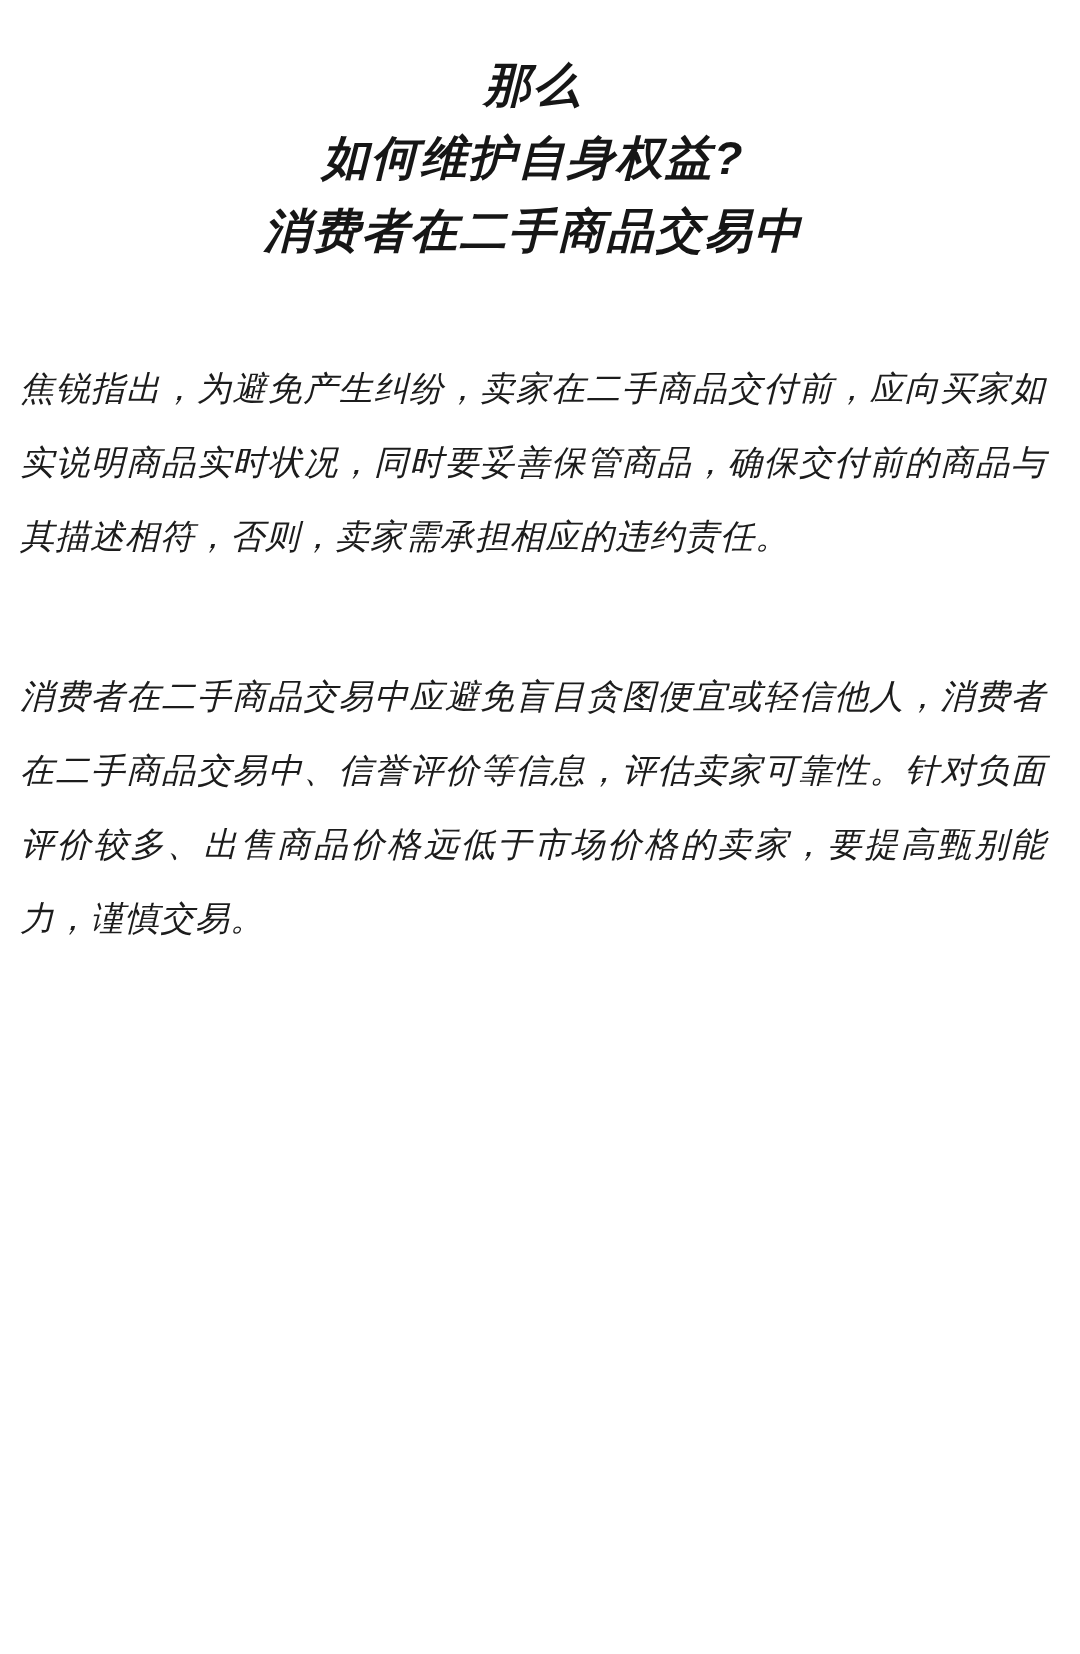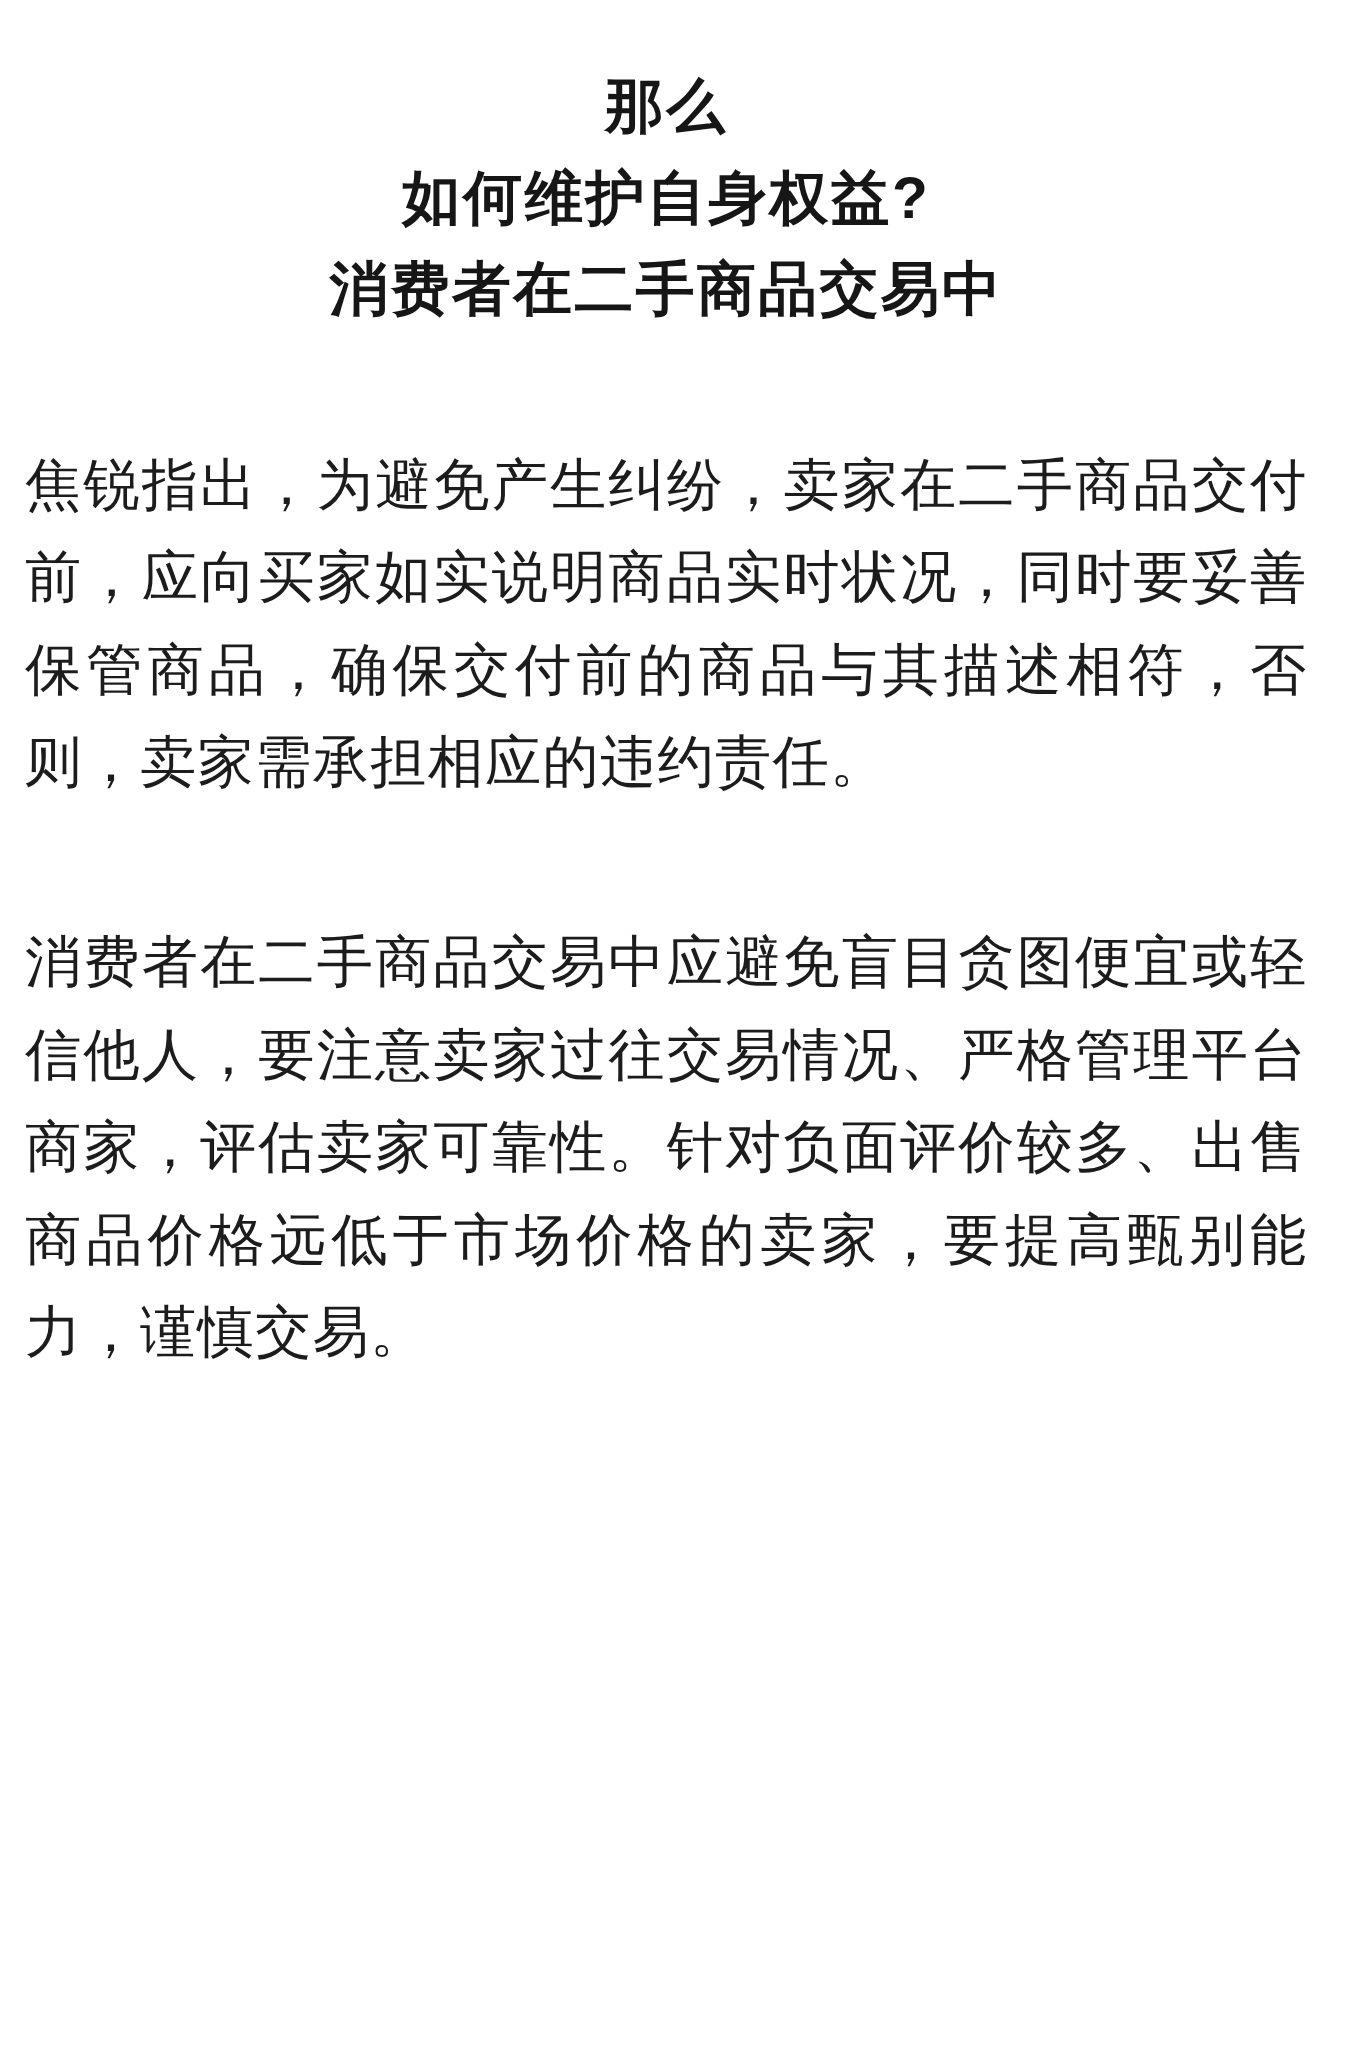--- a/index.html
+++ b/index.html
@@ -13,36 +13,37 @@
     overflow: hidden;
     font-family: "Liberation Sans", "DejaVu Sans", sans-serif;
   }
   .article {
     box-sizing: border-box;
     width: 1080px;
     height: 1654px;
     padding: 48px 34px 0 20px;
     color: #1c1c1c;
     background: #ffffff;
+    font-style: italic;
   }
   .heading {
     text-align: center;
     font-weight: 700;
     font-size: 47px;
     line-height: 73px;
     letter-spacing: 2px;
     color: #161616;
   }
   .heading-line {
     display: block;
   }
   .para {
     margin: 0;
     margin-top: 86px;
-    font-size: 45px;
+    font-size: 34px;
     line-height: 74px;
     letter-spacing: 1px;
     text-align: justify;
     text-justify: inter-character;
     color: #1c1c1c;
     word-break: break-all;
   }
   .para:first-of-type {
     margin-top: 84px;
   }
@@ -53,16 +54,16 @@
 <div class="article">
 
   <div class="heading">
     <span class="heading-line">那么</span>
     <span class="heading-line">如何维护自身权益?</span>
     <span class="heading-line">消费者在二手商品交易中</span>
   </div>
 
   <p class="para">焦锐指出，为避免产生纠纷，卖家在二手商品交付前，应向买家如实说明商品实时状况，同时要妥善保管商品，确保交付前的商品与其描述相符，否则，卖家需承担相应的违约责任。</p>
 
-  <p class="para">消费者在二手商品交易中应避免盲目贪图便宜或轻信他人，要注意卖家过往交易情况、严格管理平台商家，评估卖家可靠性。针对负面评价较多、出售商品价格远低于市场价格的卖家，要提高甄别能力，谨慎交易。</p>
+  <p class="para">消费者在二手商品交易中应避免盲目贪图便宜或轻信他人，消费者在二手商品交易中、信誉评价等信息，评估卖家可靠性。针对负面评价较多、出售商品价格远低于市场价格的卖家，要提高甄别能力，谨慎交易。</p>
 
 
 </div>
 
 </body></html>

